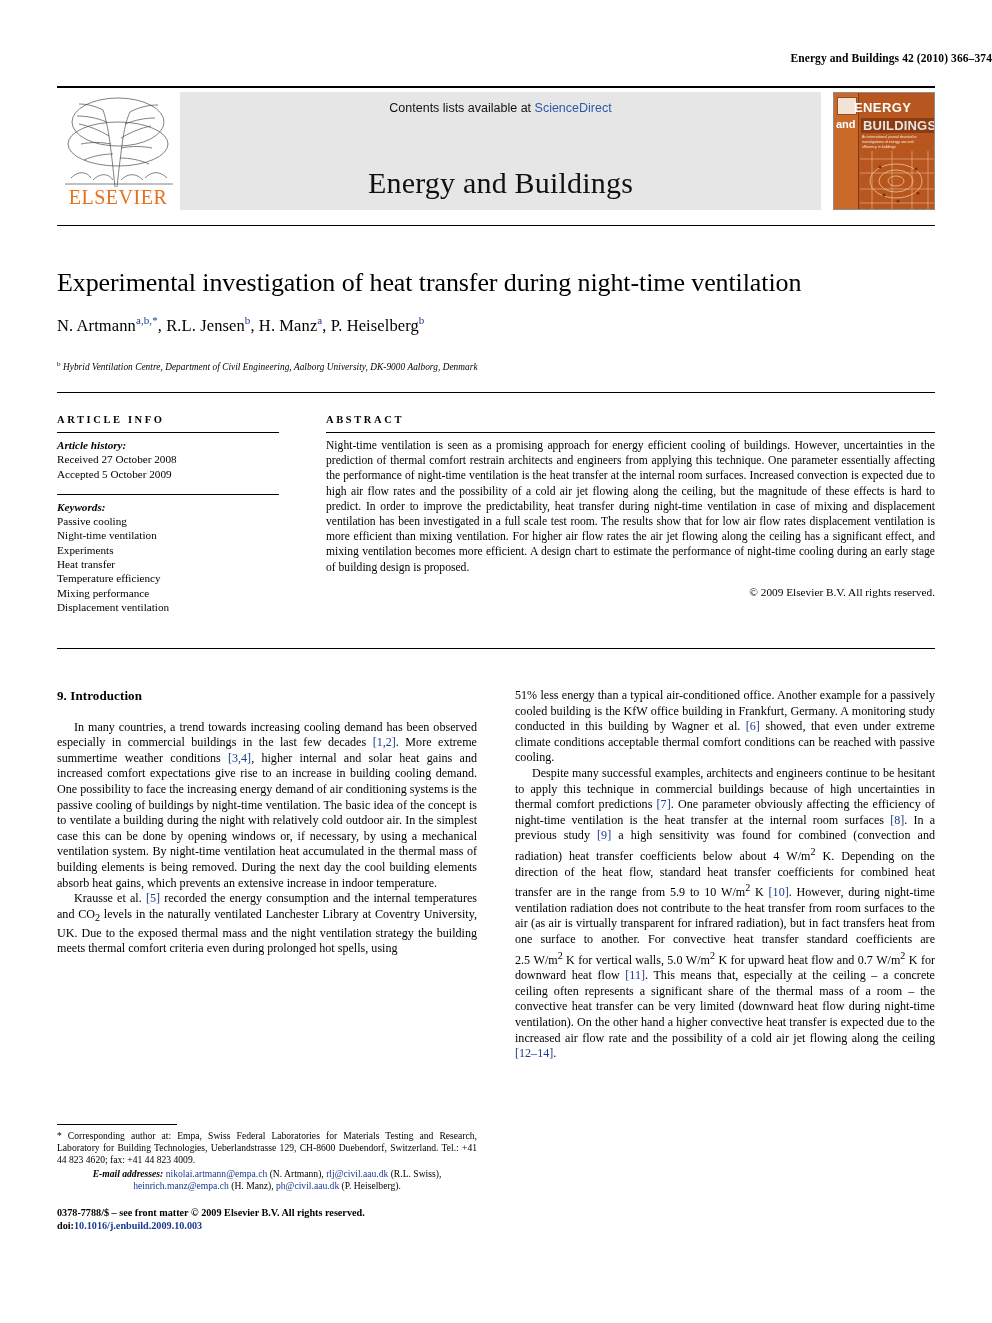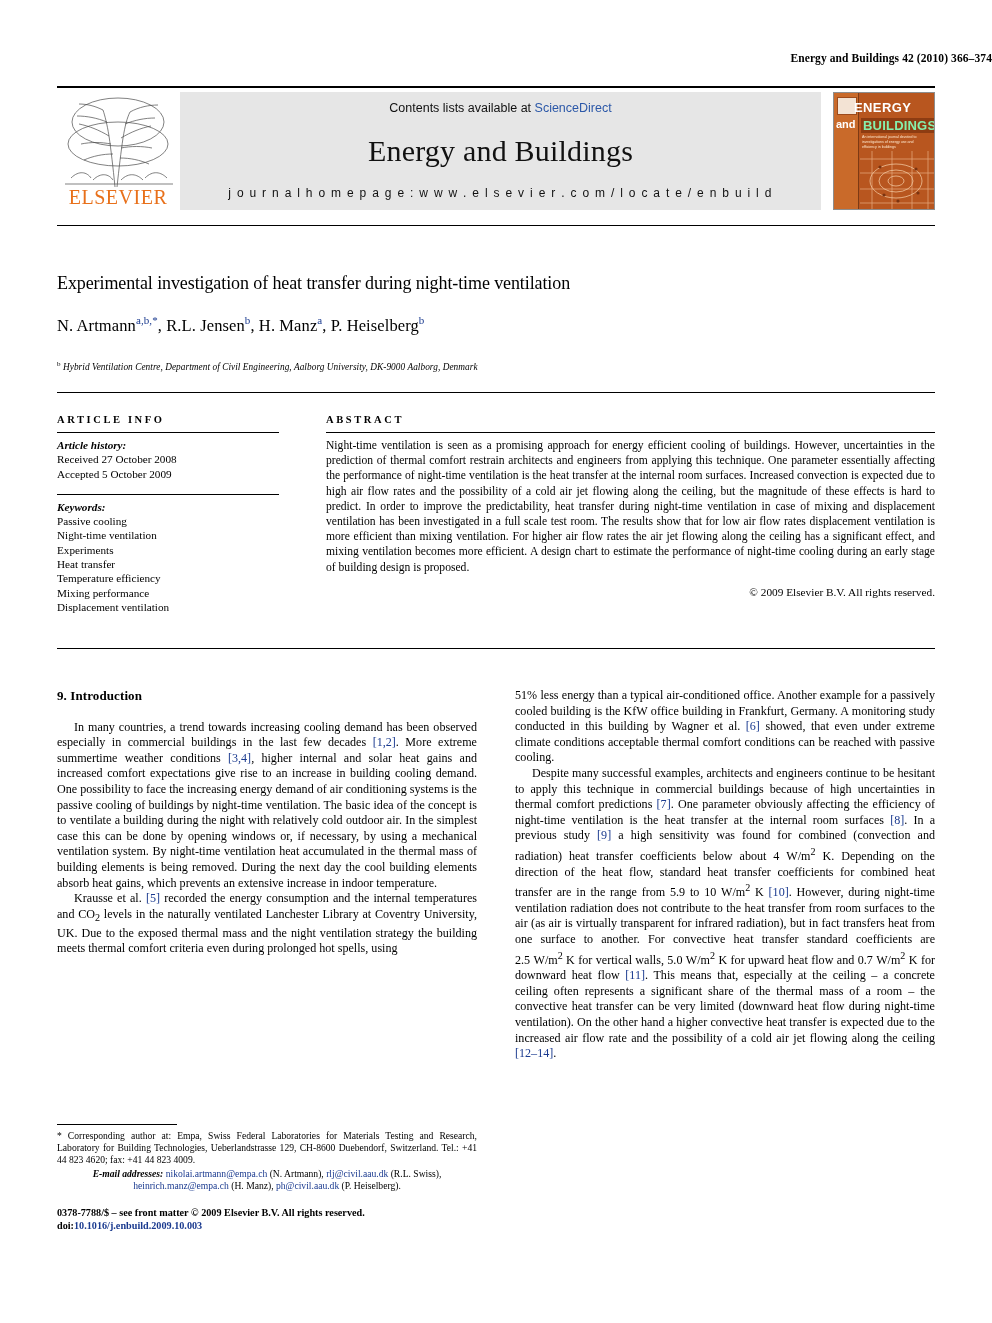--- a/index.html
+++ b/index.html
@@ -134,21 +134,21 @@
     font-weight: bold;
     font-size: 11px;
     color: #ffffff;
   }
   .cover-buildings {
     position: absolute;
     left: 27px; top: 25px;
     font-family: "Liberation Sans", sans-serif;
     font-weight: bold;
     font-size: 13px;
-    color: #86efac;
+    color: #e5e5e5;
     background: #8d3c12;
     padding: 0 2px;
     letter-spacing: 0.2px;
   }
   .cover-sub {
     position: absolute;
     left: 28px; top: 42px;
     width: 66px;
     font-family: "Liberation Sans", sans-serif;
     font-size: 3.6px;
@@ -163,21 +163,21 @@
     top: 225px;
     left: 57px;
     width: 878px;
     border-top: 1px solid #000;
   }
   .article-title {
     position: absolute;
     top: 268px;
     left: 57px;
     width: 880px;
-    font-size: 18px;
+    font-size: 26px;
     line-height: 30px;
     font-weight: normal;
     margin: 0;
     letter-spacing: -0.1px;
   }
   .authors {
     position: absolute;
     top: 314px;
     left: 57px;
     width: 880px;
@@ -335,21 +335,20 @@
         </g>
       </svg>
       <div class="elsevier-word">ELSEVIER</div>
     </div>
 
     <div class="masthead-center">
       <div class="contents-line">
         <span>Contents lists available at </span><span class="sciencedirect">ScienceDirect</span>
       </div>
       <div class="journal-title">Energy and Buildings</div>
-      <div class="homepage-line">j o u r n a l   h o m e p a g e :   w w w . e l s e v i e r . c o m / l o c a t e / e n b u i l d</div>
     </div>
 
     <div class="cover-thumb">
       <div class="cover-left-strip"></div>
       <div class="cover-mini-logo"></div>
       <div class="cover-energy">ENERGY</div>
       <div class="cover-and">and</div>
       <div class="cover-buildings">BUILDINGS</div>
       <div class="cover-sub">An international journal devoted to investigations of energy use and efficiency in buildings</div>
       <svg class="cover-art" width="78" height="58" viewBox="0 0 78 58">

